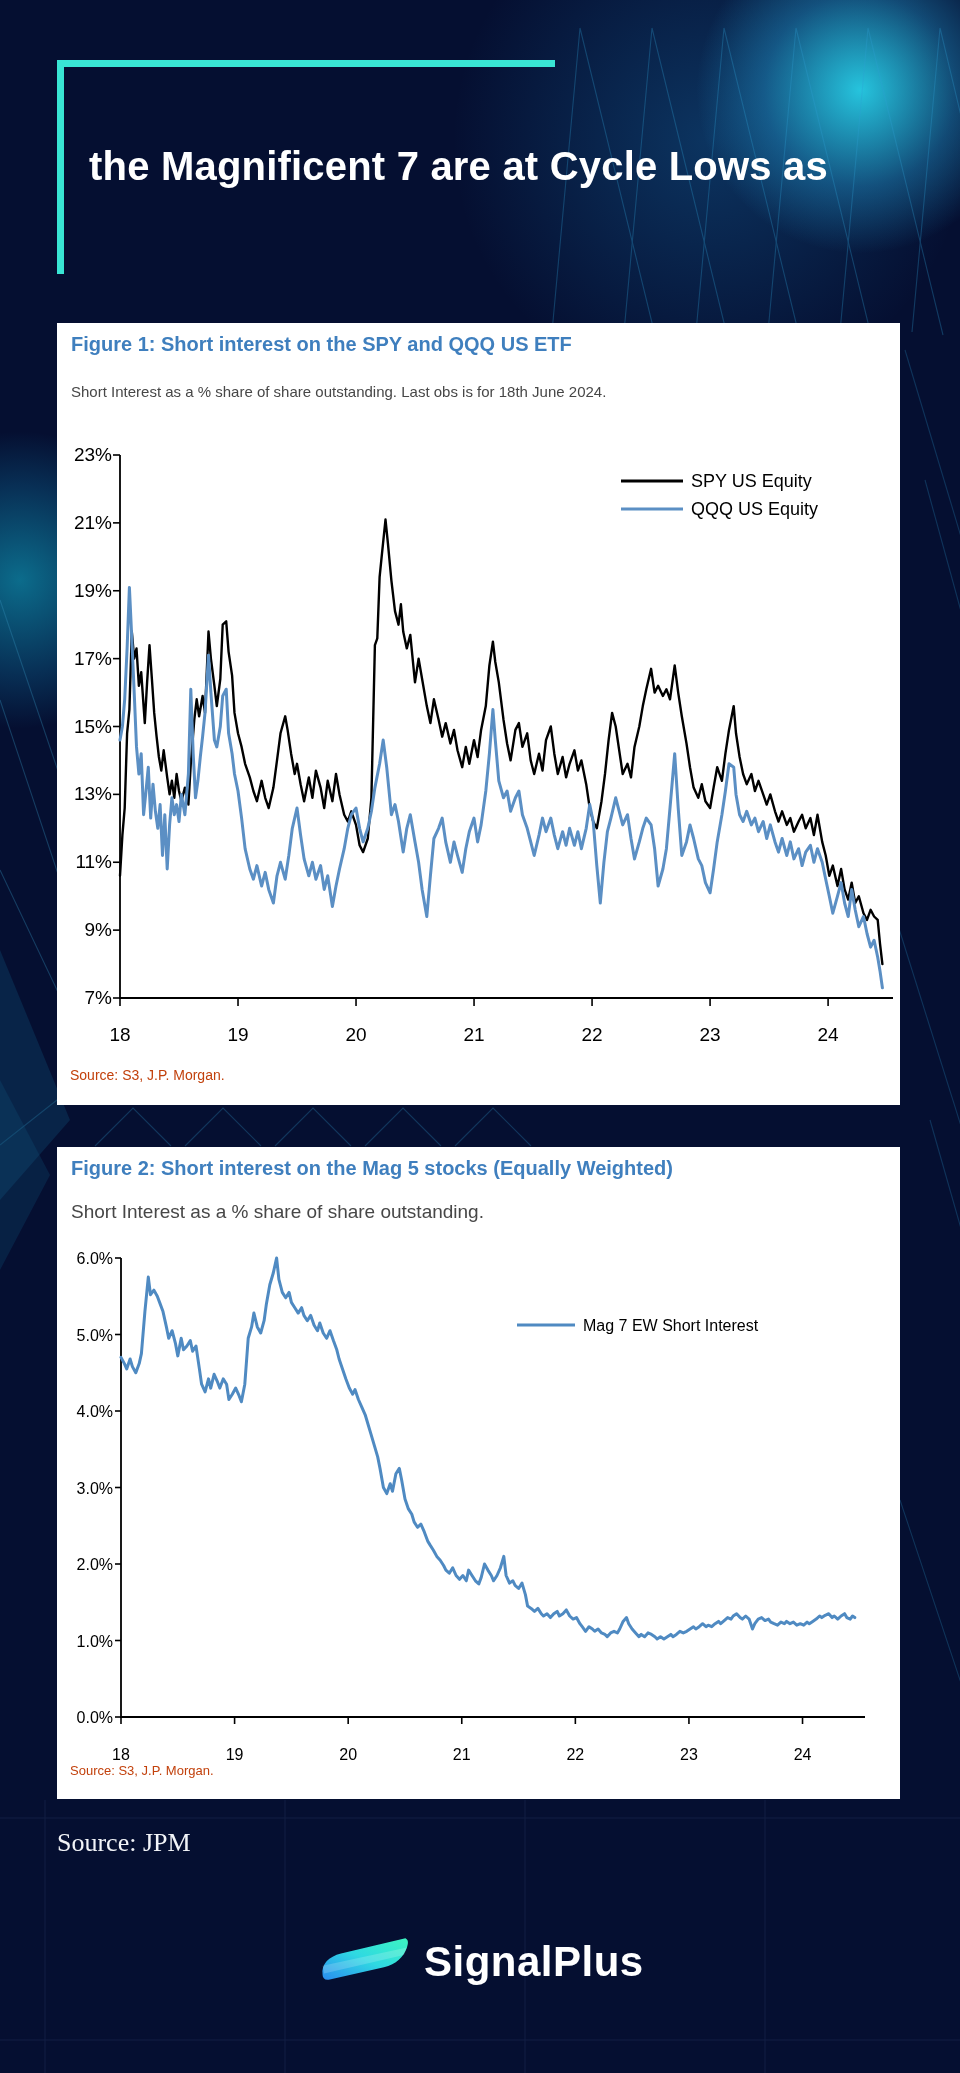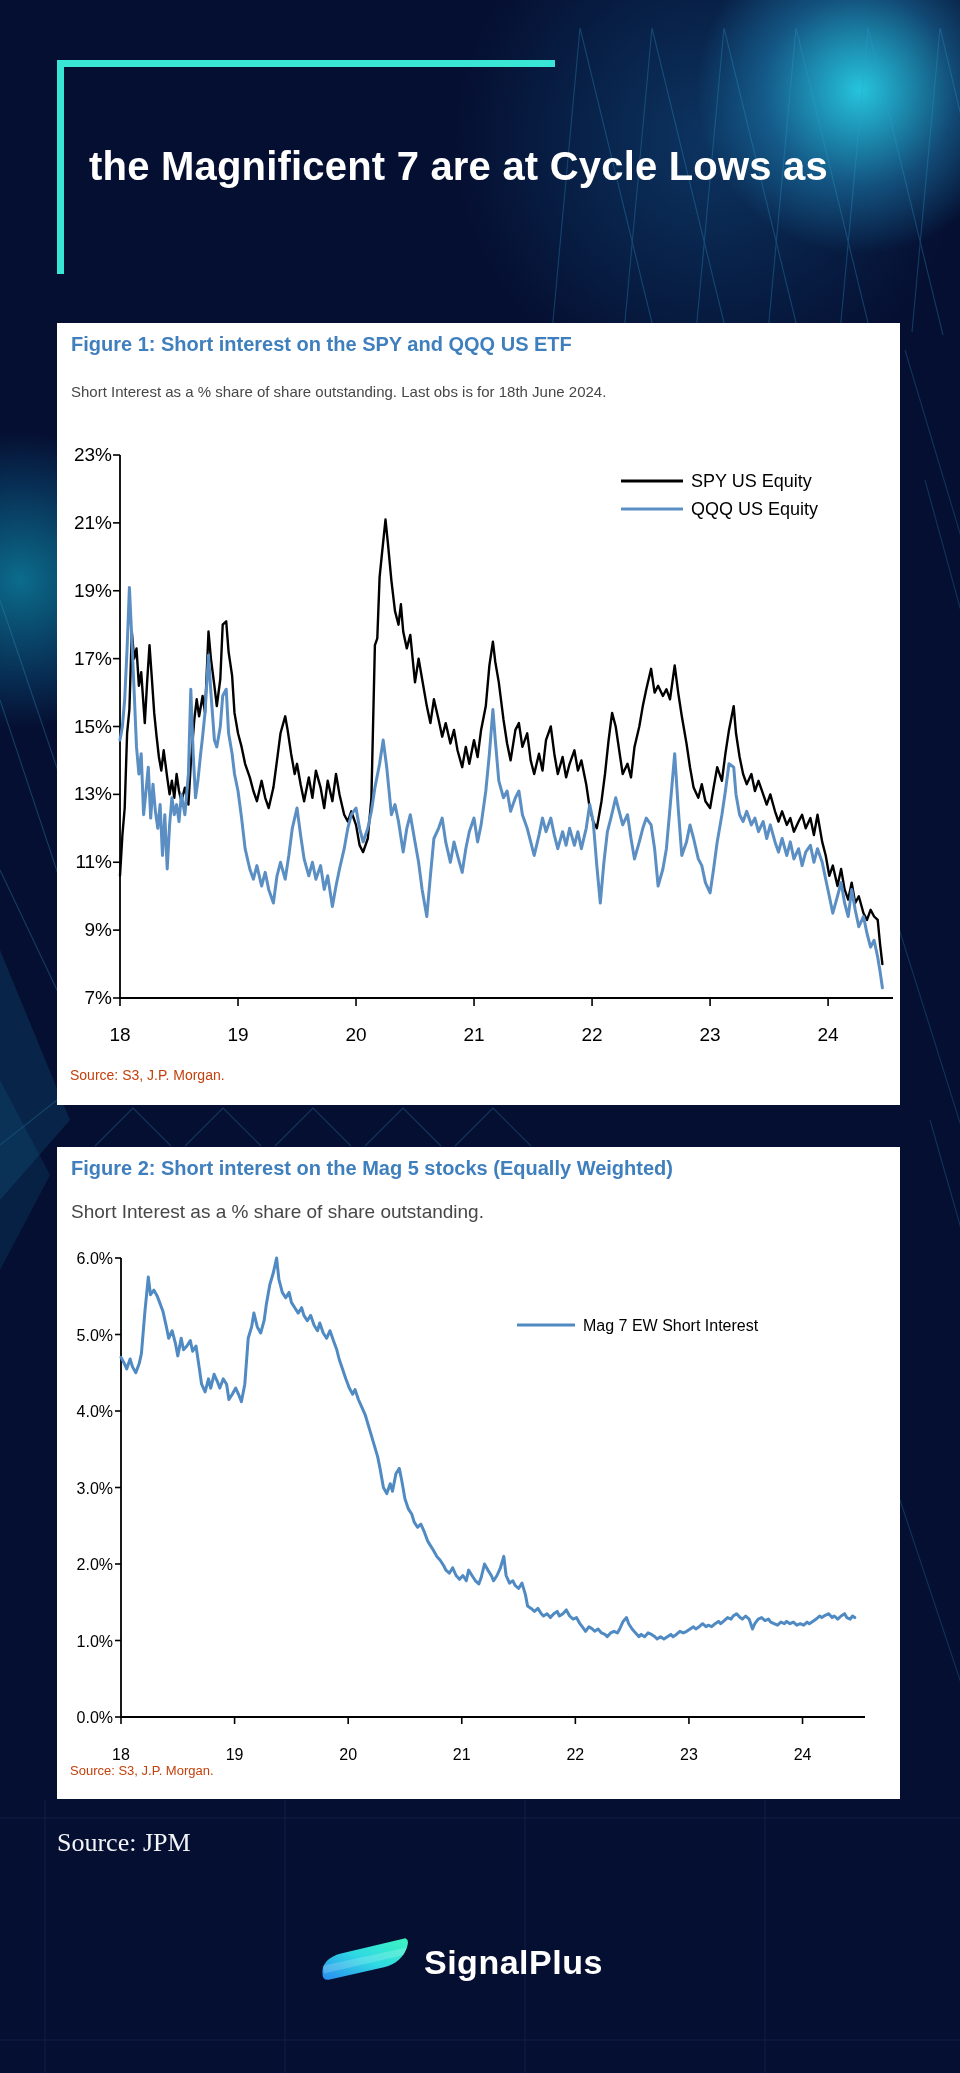--- a/index.html
+++ b/index.html
@@ -28,21 +28,21 @@
   .fig-sub{position:absolute;left:14px;color:#474747;white-space:nowrap;}
   #figure1-panel .fig-sub{top:60px;font-size:15px;}
   #figure2-panel .fig-sub{top:54px;font-size:19px;}
   .fig-src{position:absolute;left:13px;color:#c2410c;white-space:nowrap;}
   #figure1-panel .fig-src{top:744px;font-size:14px;}
   #figure2-panel .fig-src{top:616px;font-size:13px;}
   .chart{position:absolute;left:0;top:0;margin-left:8px;}
   
   #source-jpm{position:absolute;left:57px;top:1828px;font-size:26px;color:#f2f4f8;font-family:Liberation Serif, serif;}
   #brand{position:absolute;left:318px;top:1930px;display:flex;align-items:center;gap:14px;}
-  #brand-name{font-weight:700;font-size:34px;color:#ffffff;letter-spacing:.5px;}
+  #brand-name{font-weight:700;font-size:42px;color:#ffffff;letter-spacing:.5px;}
 </style>
 </head>
 <body>
 
 <div id="canvas">
 
   <div id="glow-tr2" class="glow"></div>
   <div id="glow-tr" class="glow"></div>
   <div id="glow-left" class="glow"></div>
   <svg id="deco" width="960" height="2073" viewBox="0 0 960 2073">

